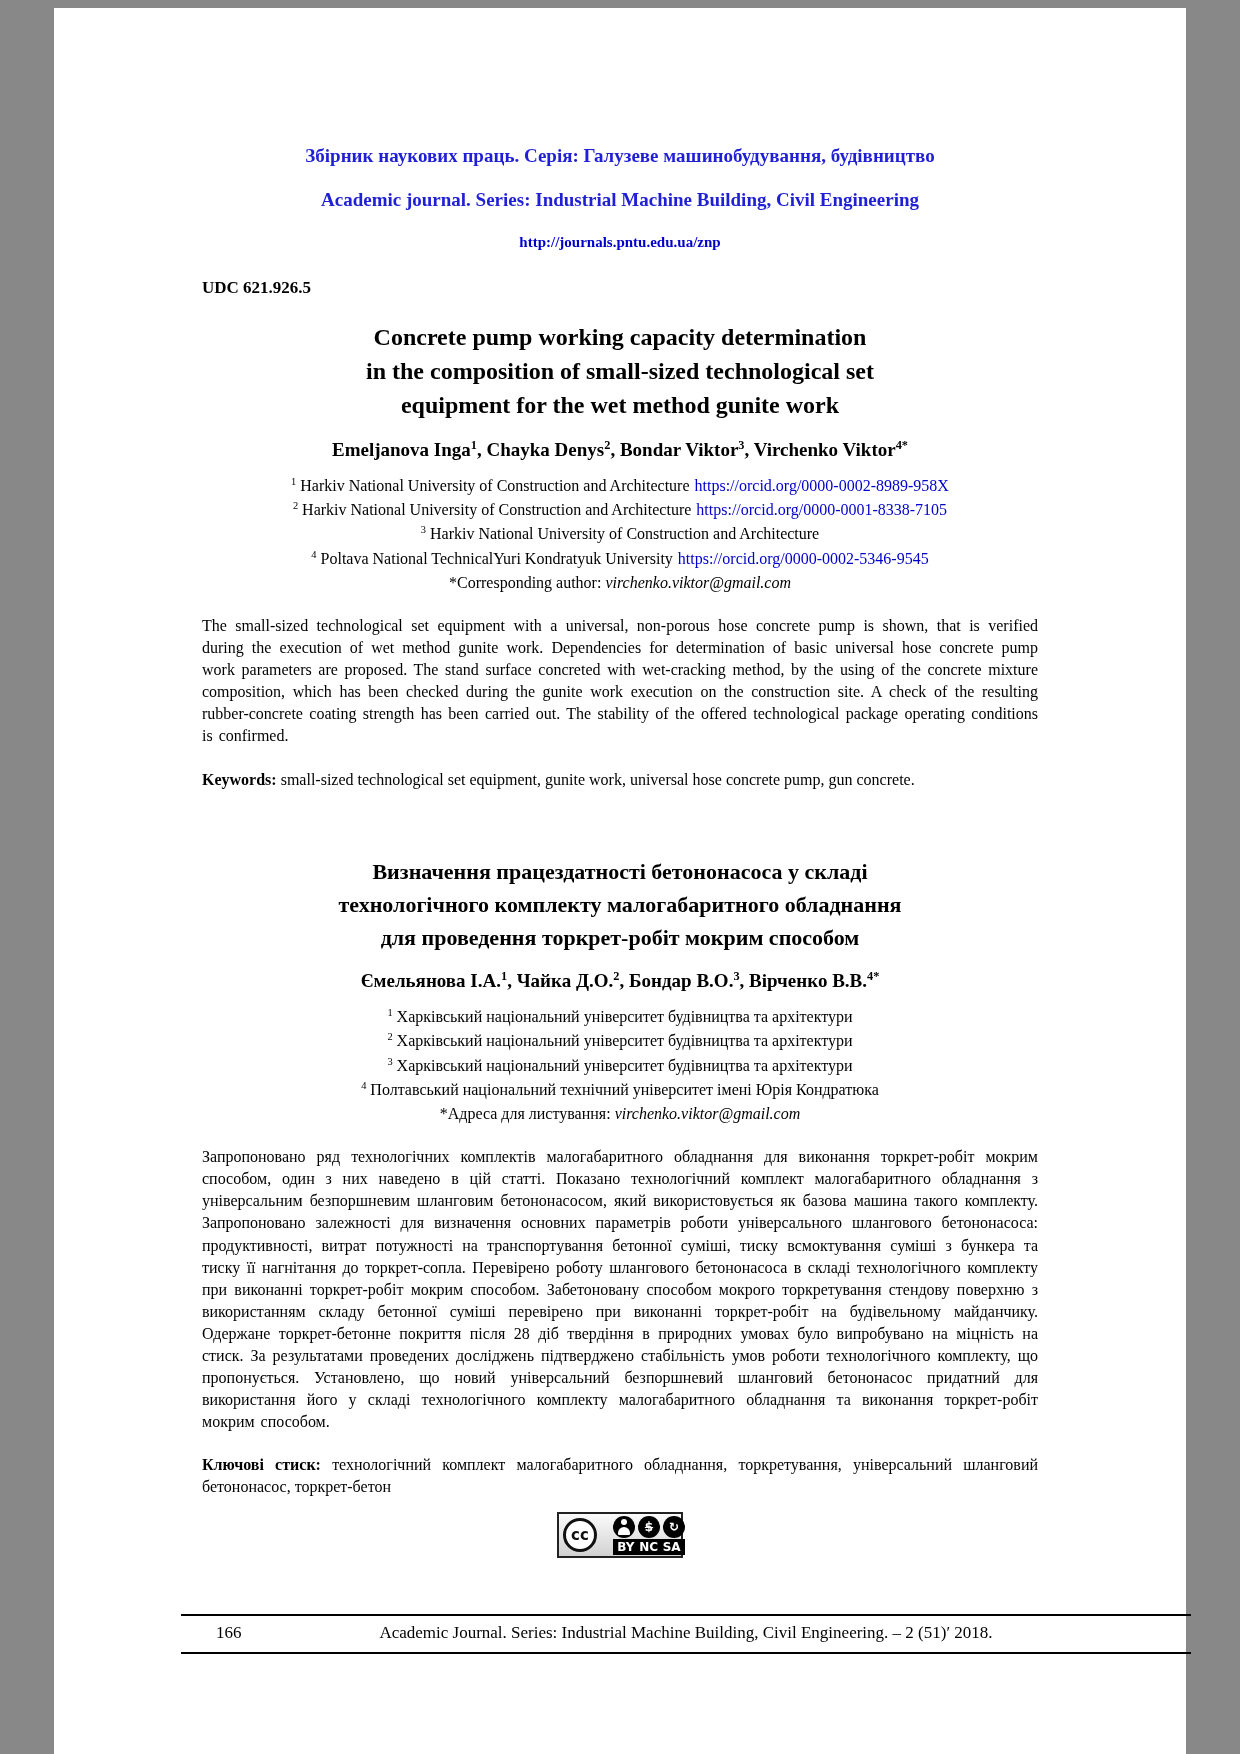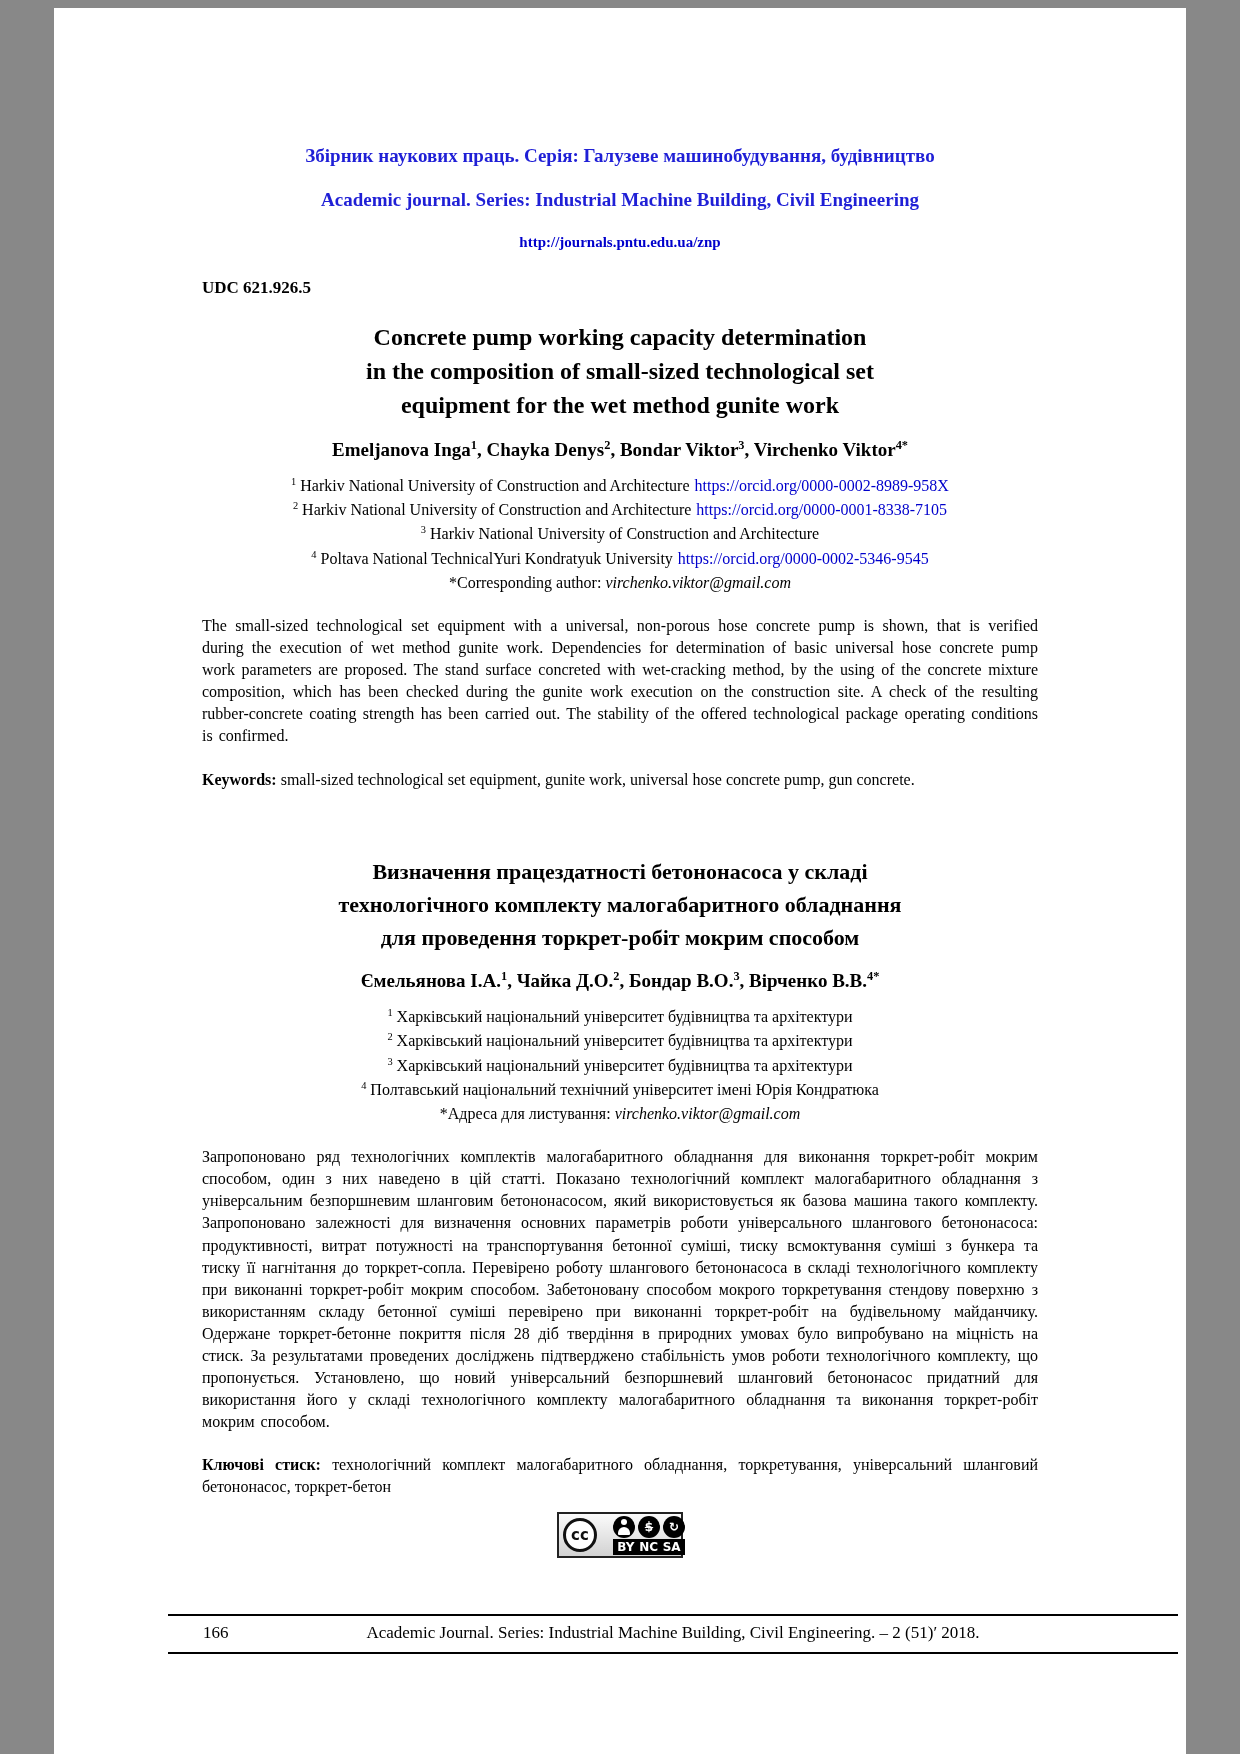--- a/index.html
+++ b/index.html
@@ -86,21 +86,21 @@
   .cc-labels {
     margin-top:1px;
     width:72px; background:#000; color:#fff;
     display:flex; justify-content:space-around;
     font-family:"DejaVu Sans", sans-serif; font-size:12px; font-weight:bold;
     padding:1px 2px;
   }
 
   
   .footer {
-    position:absolute; left:114px; top:1606px; width:1010px;
+    position:absolute; left:127px; top:1606px; width:1010px;
     border-top:2px solid #000; border-bottom:2px solid #000;
     padding:7px 0 9px 0;
   }
   .footer-inner { position:relative; text-align:center; font-size:17px; }
   .page-number { position:absolute; left:35px; top:0; }
 </style>
 </head>
 <body>
 
 <div class="page">

